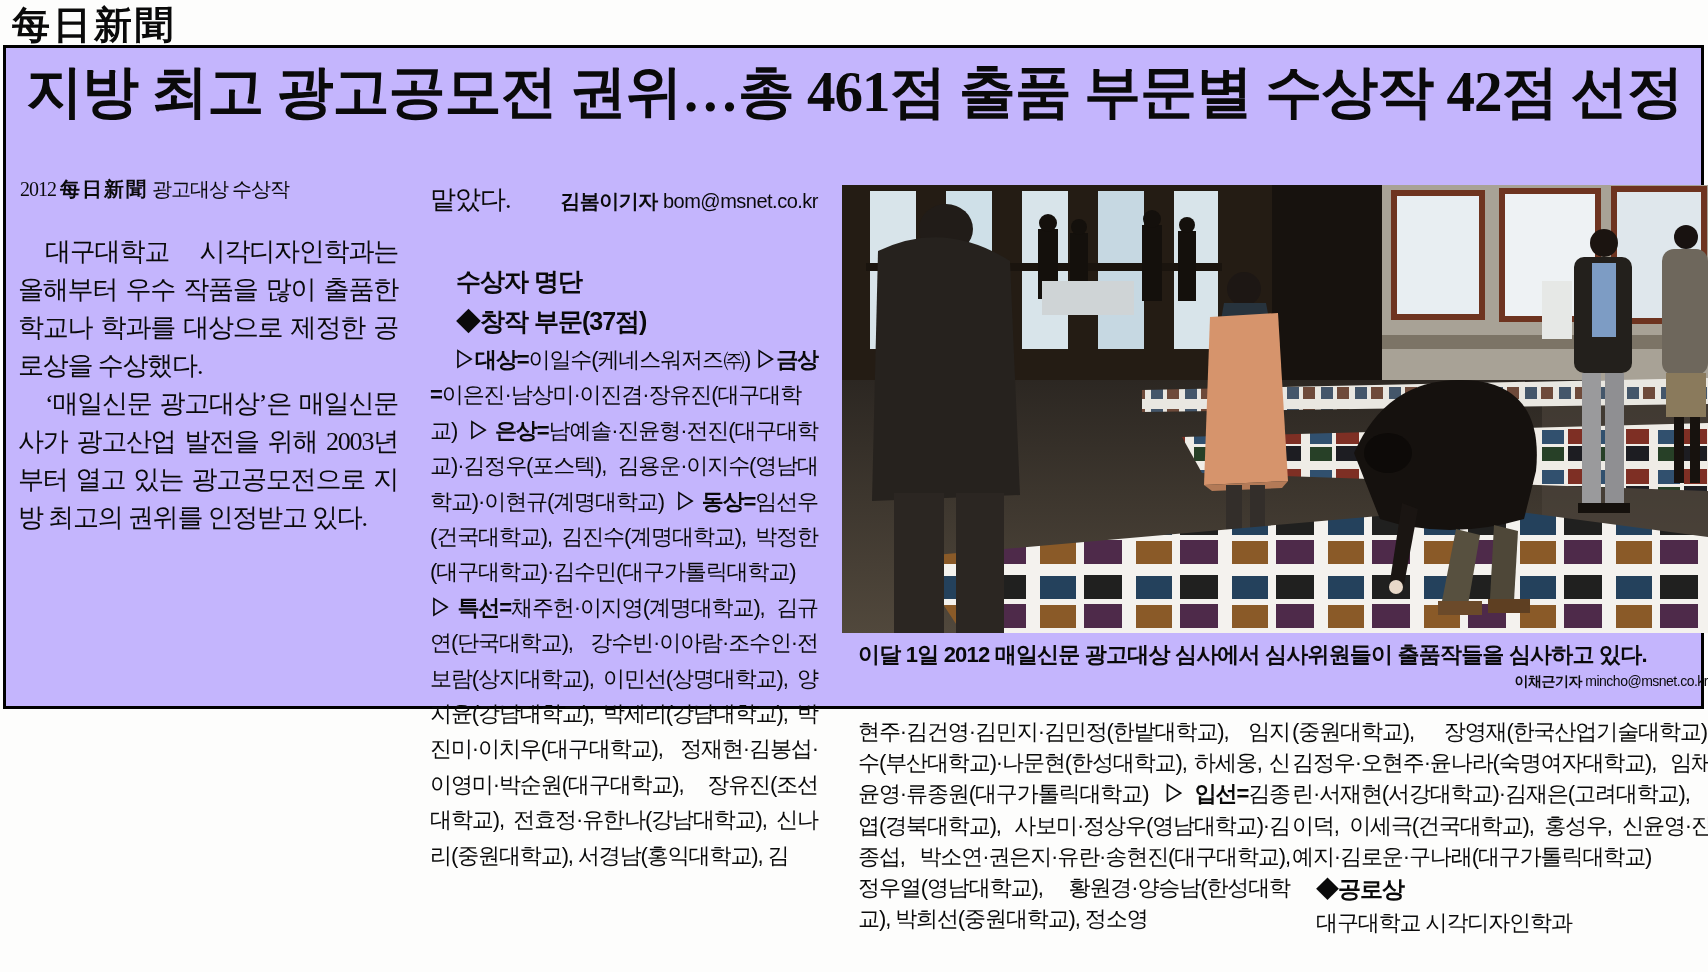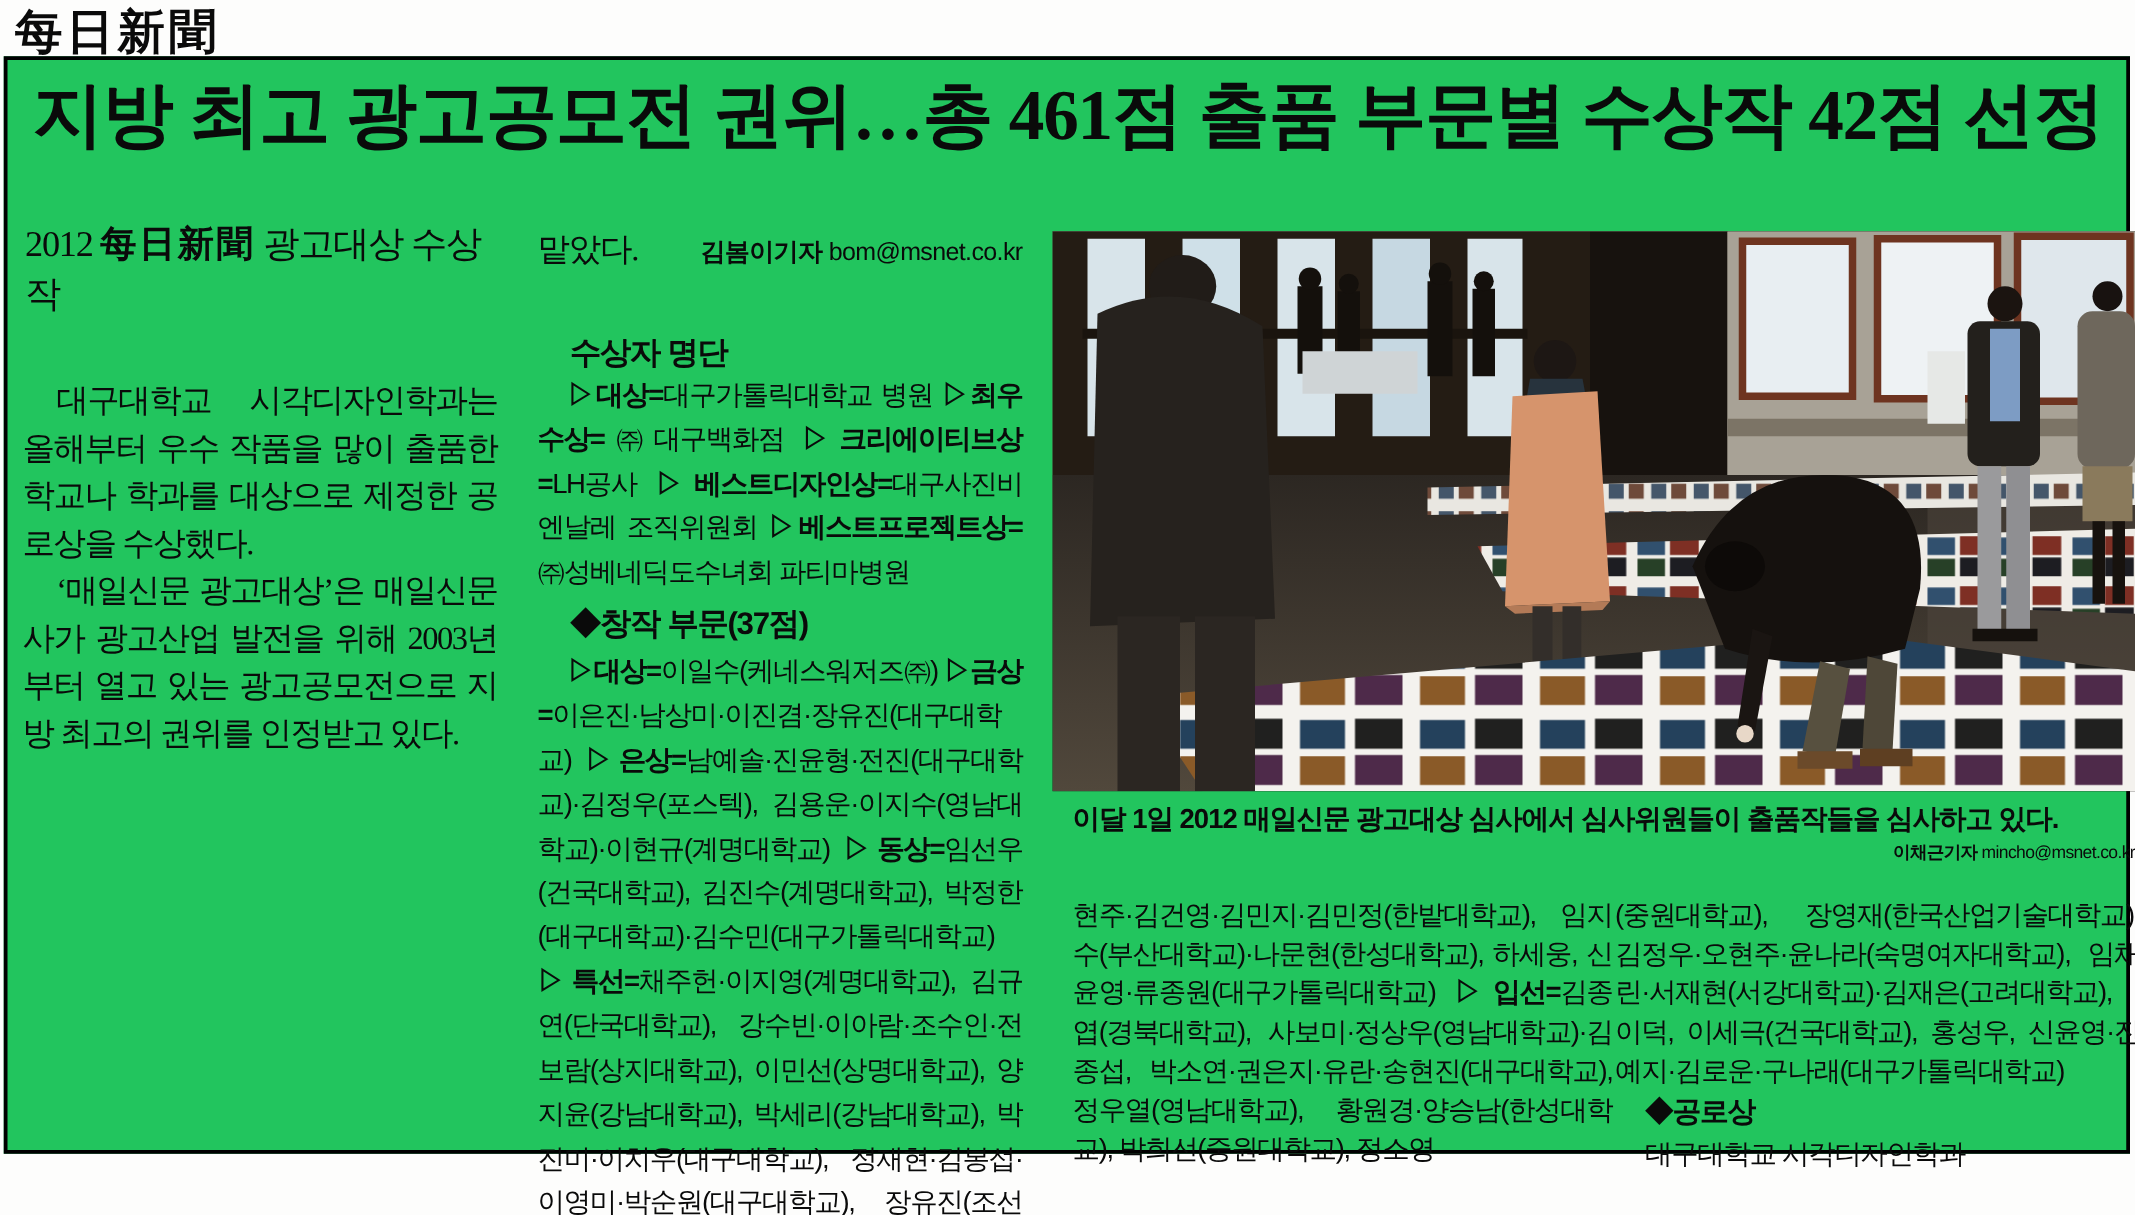--- a/index.html
+++ b/index.html
@@ -4,27 +4,27 @@
 <style>
   html,body{margin:0;padding:0;background:#e8e8e8;}
   .page{position:relative;width:1708px;height:972px;background:#fdfdfc;overflow:hidden;
         font-family:"Liberation Serif",serif;color:#0a0a0a;}
   
   .logo{position:absolute;left:12px;top:0px;font-size:38px;font-weight:900;
         letter-spacing:3px;font-family:"Liberation Serif",serif;}
   .dateblock{position:absolute;right:10px;top:0px;text-align:right;
              font-family:"Liberation Sans",sans-serif;font-size:23px;line-height:25px;font-weight:600;}
   
-  .article-box{position:absolute;left:3px;top:45px;width:1701px;height:878px;
-               border:3px solid #000;box-sizing:border-box;background:#22c55e;}
+  .article-box{position:absolute;left:3px;top:45px;width:1701px;height:664px;
+               border:3px solid #000;box-sizing:border-box;background:#c4b5fd;}
   .headline{position:absolute;left:20px;top:6px;margin:0;font-size:57px;font-weight:800;
             letter-spacing:-1px;white-space:nowrap;font-family:"Liberation Serif",serif;}
   .col{position:absolute;}
   .col1{left:12px;top:122px;width:380px;}
-  .subtitle{font-size:29px;margin:6px 0 46px 2px;letter-spacing:-1px;}
+  .subtitle{font-size:20px;margin:6px 0 30px 2px;letter-spacing:-1px;}
   .subtitle .sublogo{font-weight:900;letter-spacing:2px;}
   .bodytext{font-size:26px;line-height:38px;text-align:justify;text-indent:27px;
             margin:0;letter-spacing:-1.2px;}
   .col2{left:424px;top:134px;width:388px;}
   .leadrow{display:flex;justify-content:space-between;align-items:baseline;text-align:center;}
   .lead{font-size:26px;letter-spacing:-1px;}
   .byline{font-family:"Liberation Sans",sans-serif;font-size:20px;letter-spacing:-0.5px;}
   .byline b{font-weight:700;}
   .list-title{margin-top:48px;font-family:"Liberation Sans",sans-serif;font-weight:700;
               font-size:25px;text-indent:26px;letter-spacing:-1px;}
@@ -72,21 +72,20 @@
       <p class="bodytext">‘매일신문 광고대상’은 매일신문사가 광고산업 발전을 위해 2003년부터 열고 있는 광고공모전으로 지방 최고의 권위를 인정받고 있다.</p>
 
     </div>
 
     <div class="col col2">
       <div class="leadrow">
         <span class="lead">맡았다.</span>
         <span class="byline"><b>김봄이기자</b> <span>bom@msnet.co.kr</span></span>
       </div>
       <div class="list-title">수상자 명단</div>
-      <p class="listtext award-list"><b>▷대상=</b>대구가톨릭대학교 병원 <b>▷최우수상=</b>㈜대구백화점 <b>▷크리에이티브상=</b>LH공사 <b>▷베스트디자인상=</b>대구사진비엔날레 조직위원회 <b>▷베스트프로젝트상=</b>㈜성베네딕도수녀회 파티마병원</p>
       <div class="sec-head">◆창작 부문(37점)</div>
       <p class="listtext award-list"><b>▷대상=</b>이일수(케네스워저즈㈜) <b>▷금상=</b>이은진·남상미·이진겸·장유진(대구대학교) <b>▷은상=</b>남예솔·진윤형·전진(대구대학교)·김정우(포스텍), 김용운·이지수(영남대학교)·이현규(계명대학교) <b>▷동상=</b>임선우(건국대학교), 김진수(계명대학교), 박정한(대구대학교)·김수민(대구가톨릭대학교) <b>▷특선=</b>채주헌·이지영(계명대학교), 김규연(단국대학교), 강수빈·이아람·조수인·전보람(상지대학교), 이민선(상명대학교), 양지윤(강남대학교), 박세리(강남대학교), 박진미·이치우(대구대학교), 정재현·김봉섭·이영미·박순원(대구대학교), 장유진(조선대학교), 전효정·유한나(강남대학교), 신나리(중원대학교), 서경남(홍익대학교), 김</p>
     </div>
 
     <figure class="photo">
       <svg viewBox="0 0 866 448" preserveAspectRatio="none">
         <defs>
           <linearGradient id="floorg" x1="0" y1="0" x2="0" y2="1">
             <stop offset="0" stop-color="#2c2722"></stop>
               <stop offset="1" stop-color="#51483c"></stop>

